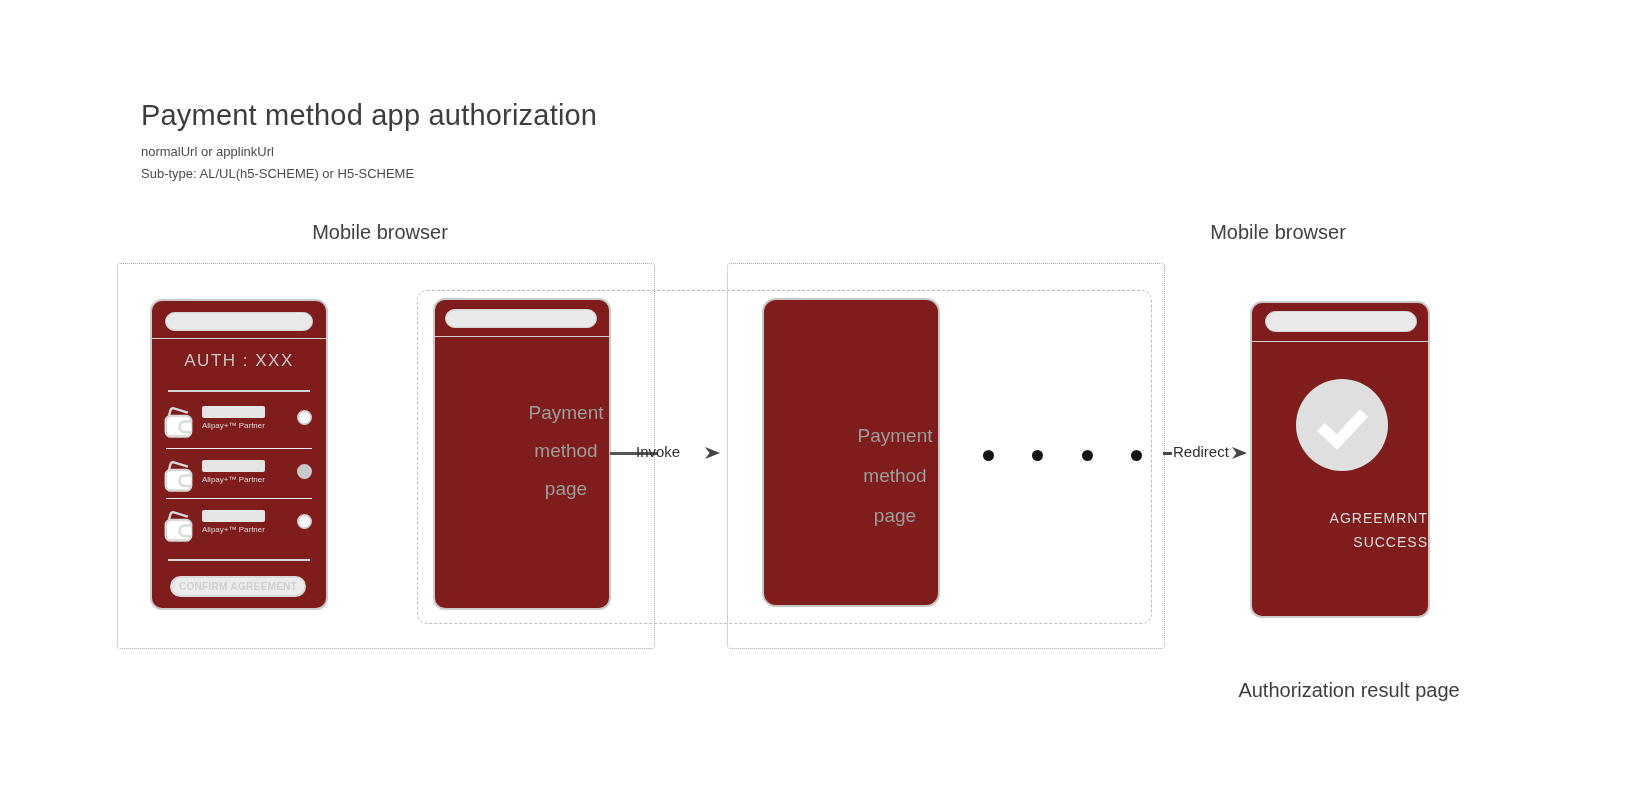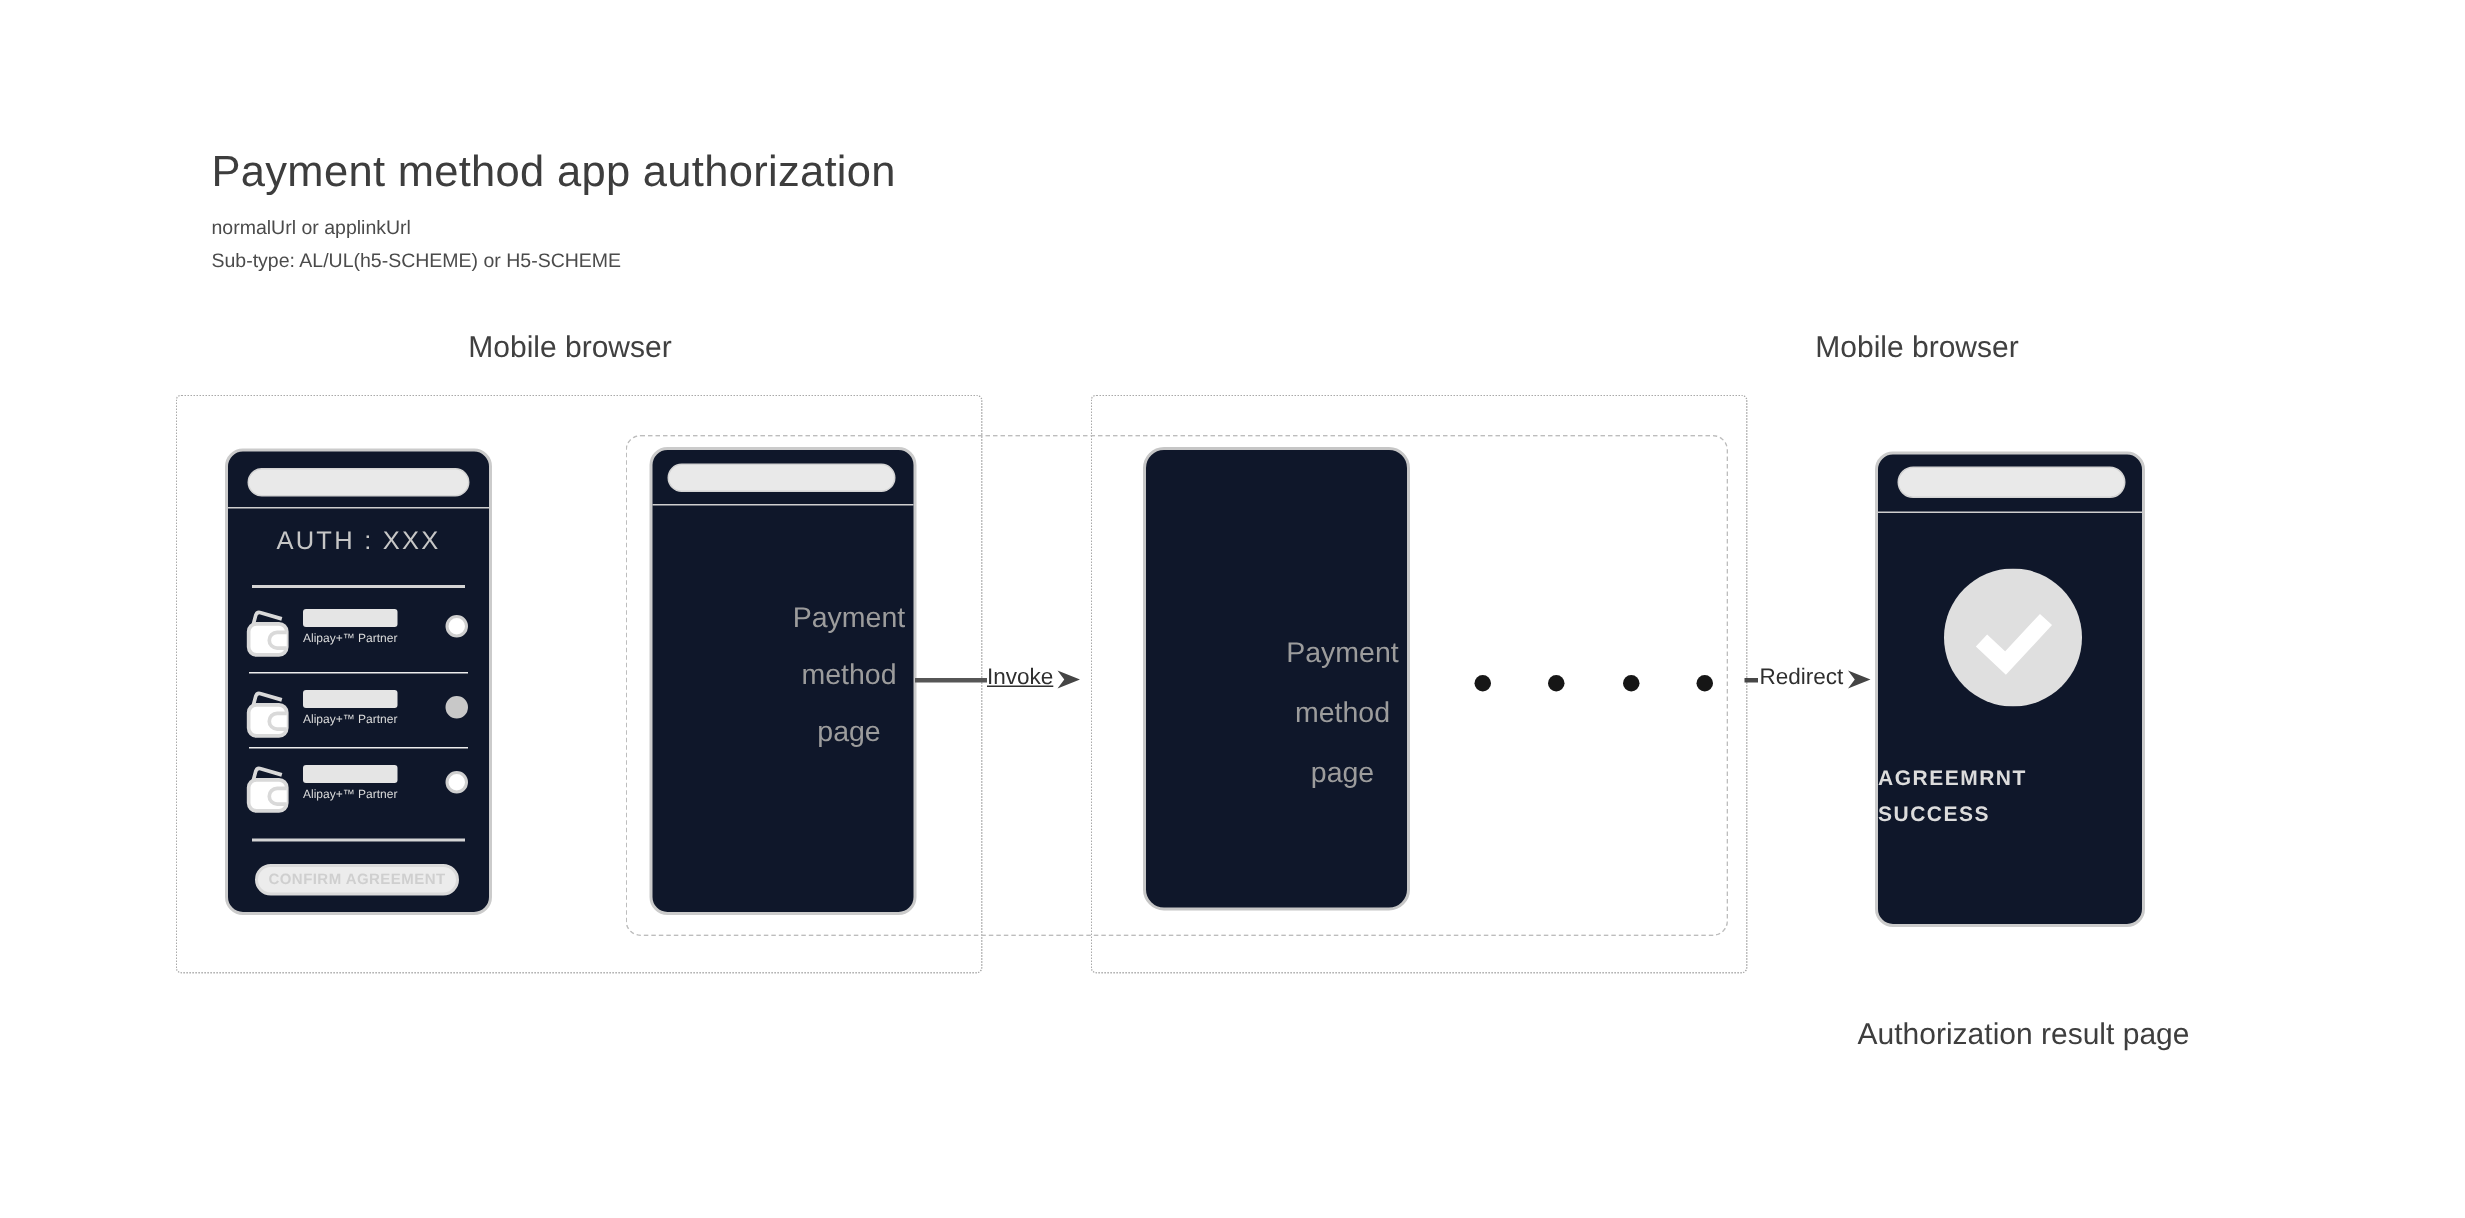--- a/index.html
+++ b/index.html
@@ -13,21 +13,21 @@
   .lbl-browser-l{left:230px;top:221px;}
   .lbl-browser-r{left:1128px;top:221px;}
   .lbl-option{left:273px;top:676px;color:#3e3e3e;}
   .lbl-result{left:1199px;top:679px;color:#3e3e3e;}
 
   .box-dotted{border:1px dotted #a9a9a9;border-radius:4px;z-index:1;}
   .bd-left{left:117px;top:263px;width:536px;height:384px;}
   .bd-right{left:727px;top:263px;width:436px;height:384px;}
   .box-dashed{left:417px;top:290px;width:733px;height:332px;border:1px dashed #bdbdbd;border-radius:10px;z-index:1;}
 
-  .phone{background:#0f172a;border:2px solid #cbcbcb;border-radius:12px;box-sizing:border-box;z-index:2;}
+  .phone{background:#7f1d1d;border:2px solid #cbcbcb;border-radius:12px;box-sizing:border-box;z-index:2;}
   .ph-option{left:150px;top:299px;width:178px;height:311px;}
   .ph-inter{left:433px;top:298px;width:178px;height:312px;}
   .ph-method{left:762px;top:298px;width:178px;height:309px;border-radius:14px;border-color:#c6c6c6;}
   .ph-result{left:1250px;top:301px;width:180px;height:317px;}
 
   .addrbar{background:#e9e9e9;border:1px solid #d4d4d4;border-radius:10px;box-sizing:border-box;}
   .ab-option{left:13px;top:11px;width:148px;height:19px;}
   .ab-inter{left:10px;top:9px;width:152px;height:19px;}
   .ab-result{left:13px;top:8px;width:152px;height:21px;border-radius:11px;}
   .headline{left:0;width:100%;height:1px;background:#cfcfcf;}
@@ -50,28 +50,28 @@
 
   .confirm-btn{left:18px;top:275px;width:136px;height:21px;border:2px solid #dadada;background:#ececec;
                border-radius:11px;box-sizing:border-box;text-align:center;line-height:17px;
                font-size:10px;font-weight:bold;color:#cfcfcf;letter-spacing:.3px;}
 
   .ghostlines{left:0;width:100%;text-align:center;color:#9c9c9c;font-size:19px;padding-left:44px;}
   .gl-inter{top:94px;line-height:38px;}
   .gl-method{top:116px;line-height:40px;}
 
   .check-wrap{left:44px;top:76px;width:92px;height:92px;}
-  .success-line{left:0;width:100%;text-align:left;font-size:14px;font-weight:bold;color:#dcdcdc;letter-spacing:1px;line-height:22px;}
+  .success-line{left:0;width:100%;text-align:right;font-size:14px;font-weight:normal;color:#dcdcdc;letter-spacing:1px;line-height:22px;}
   .sl1{top:204px;} .sl2{top:228px;}
 
   .arrow-line{height:3px;background:#565656;top:452px;z-index:3;}
   .al-invoke{left:610px;width:48px;}
   .al-redirect{left:1163px;width:9px;background:#474747;}
   .arrow-label{top:443px;font-size:15px;color:#2f2f2f;z-index:3;white-space:nowrap;}
-  .alb-invoke{left:658px;text-decoration:underline;} .alb-redirect{left:1173px;}
+  .alb-invoke{left:636px;} .alb-redirect{left:1173px;}
   .arrow-head{top:446px;z-index:3;}
   .ah-invoke{left:704px;} .ah-redirect{left:1231px;}
 
   .dot{top:450px;width:11px;height:11px;border-radius:50%;background:#161616;z-index:3;}
   .dot1{left:983px;} .dot2{left:1032px;} .dot3{left:1082px;} .dot4{left:1131px;}
 </style>
 </head>
 <body>
 
 <div class="canvas">

